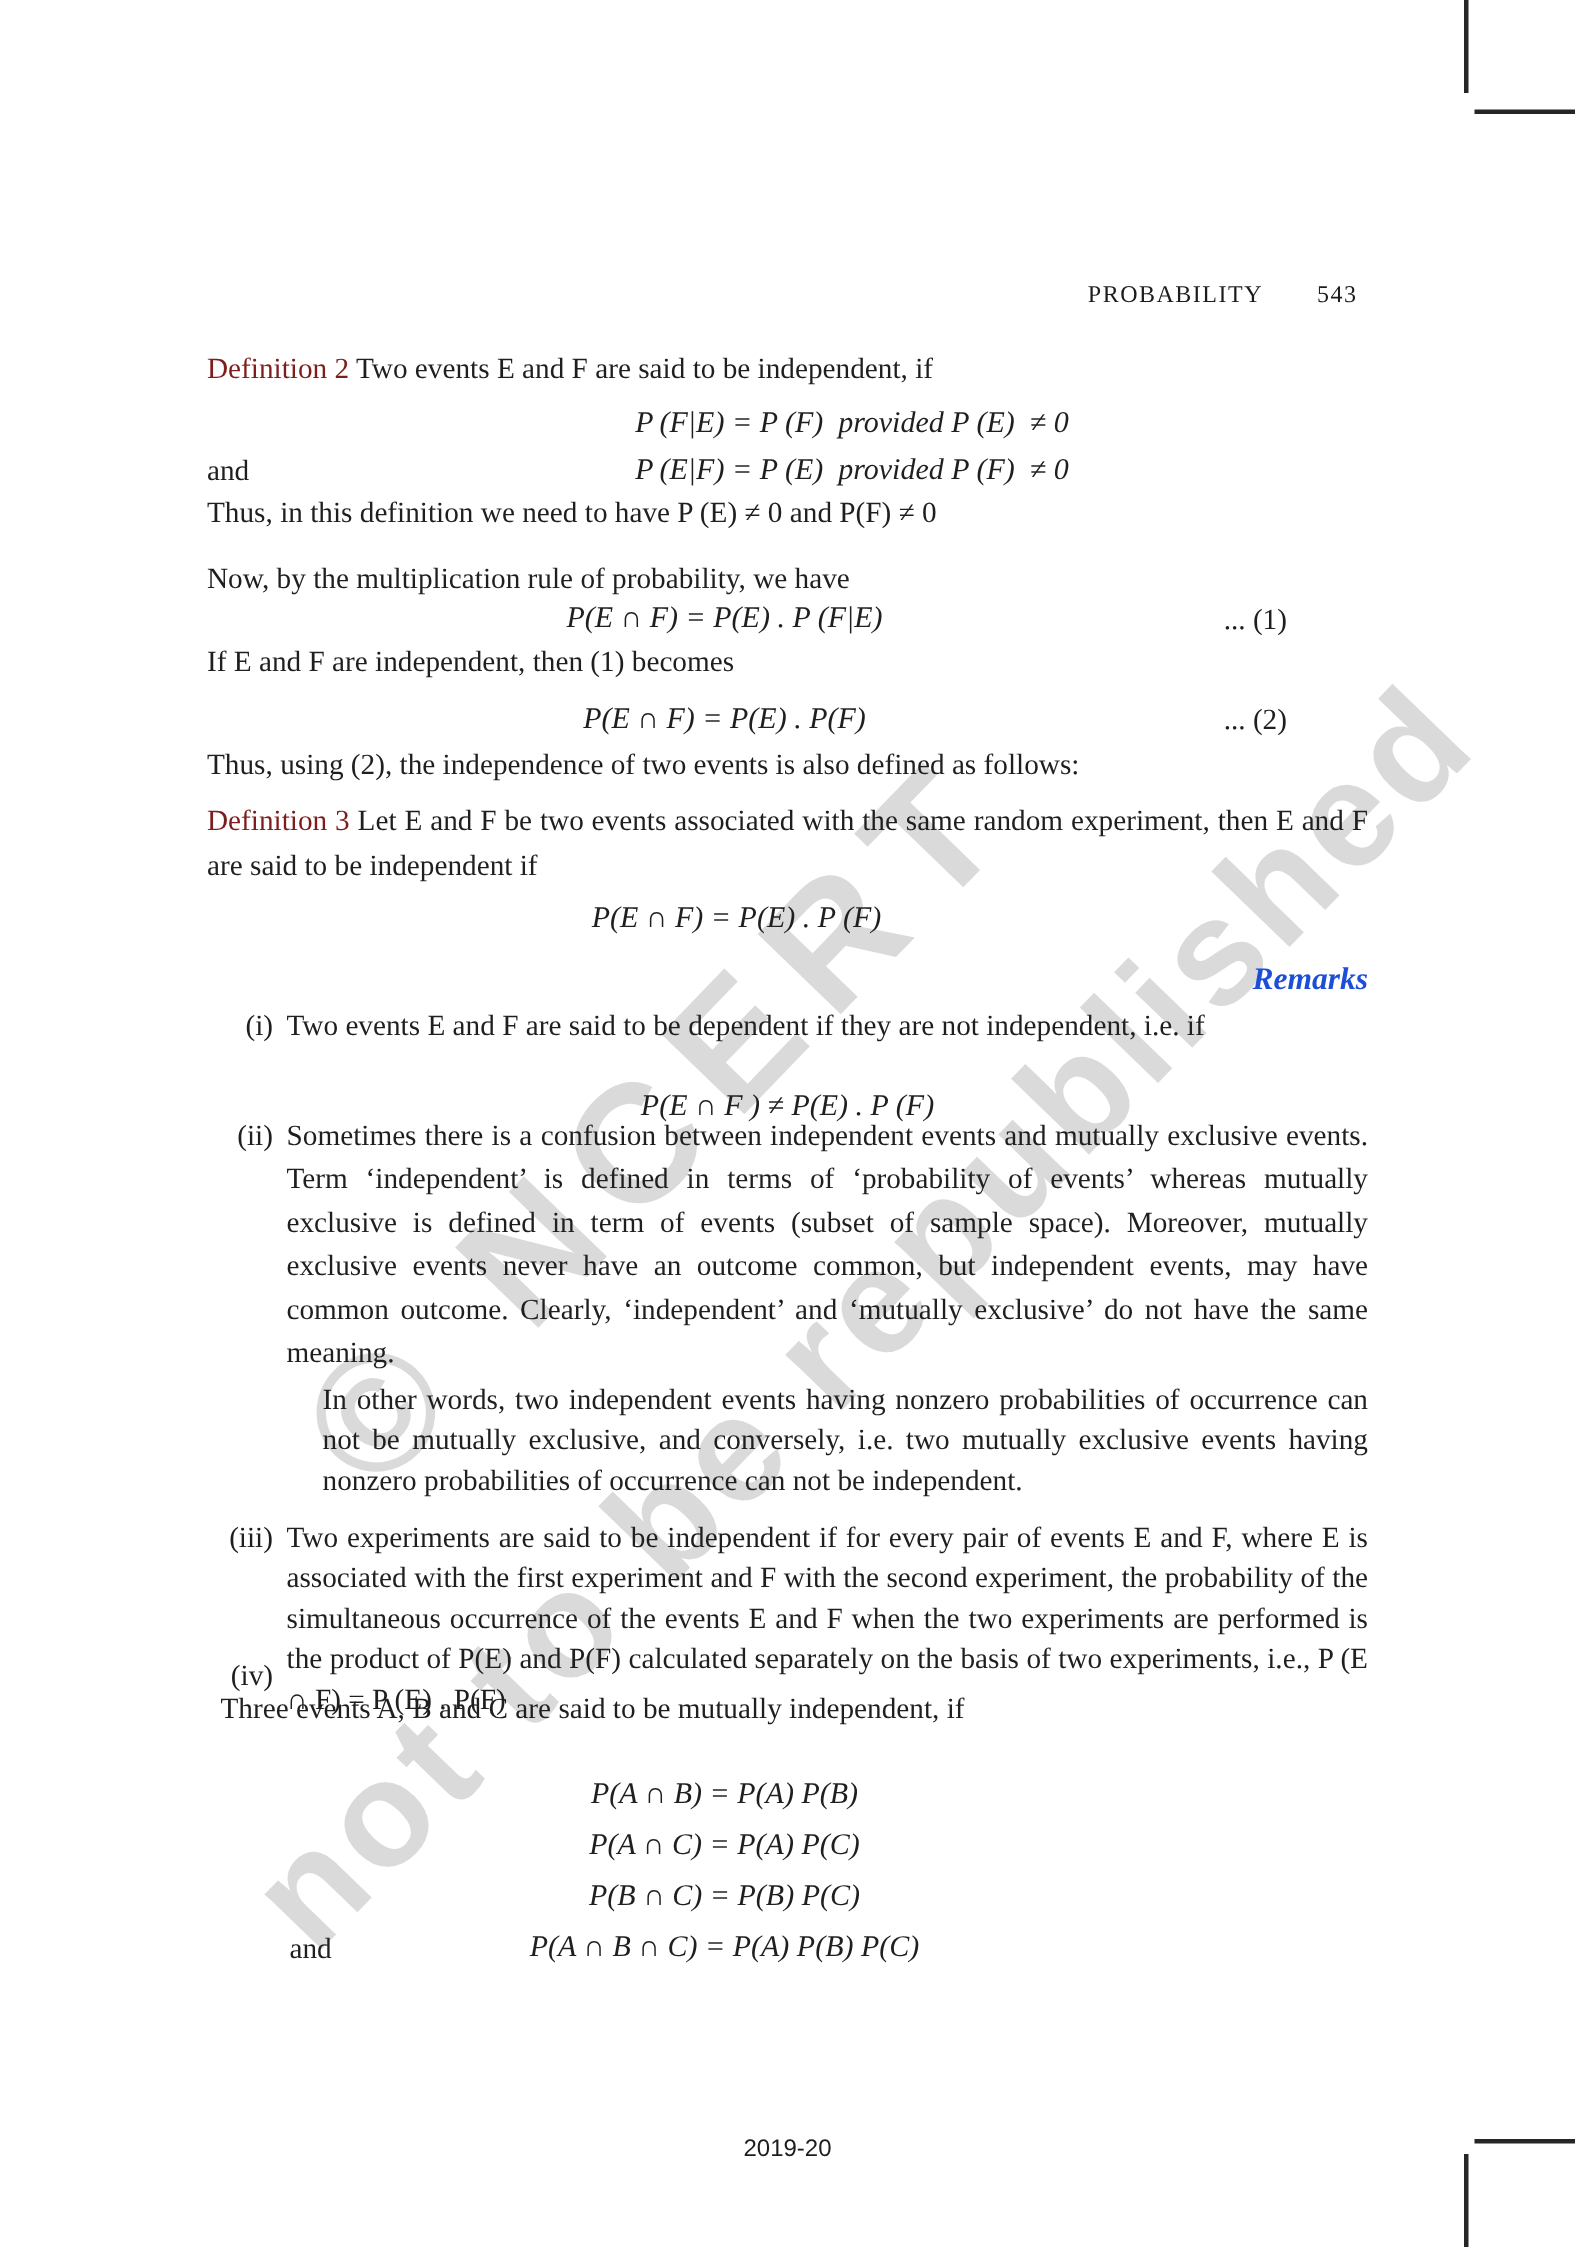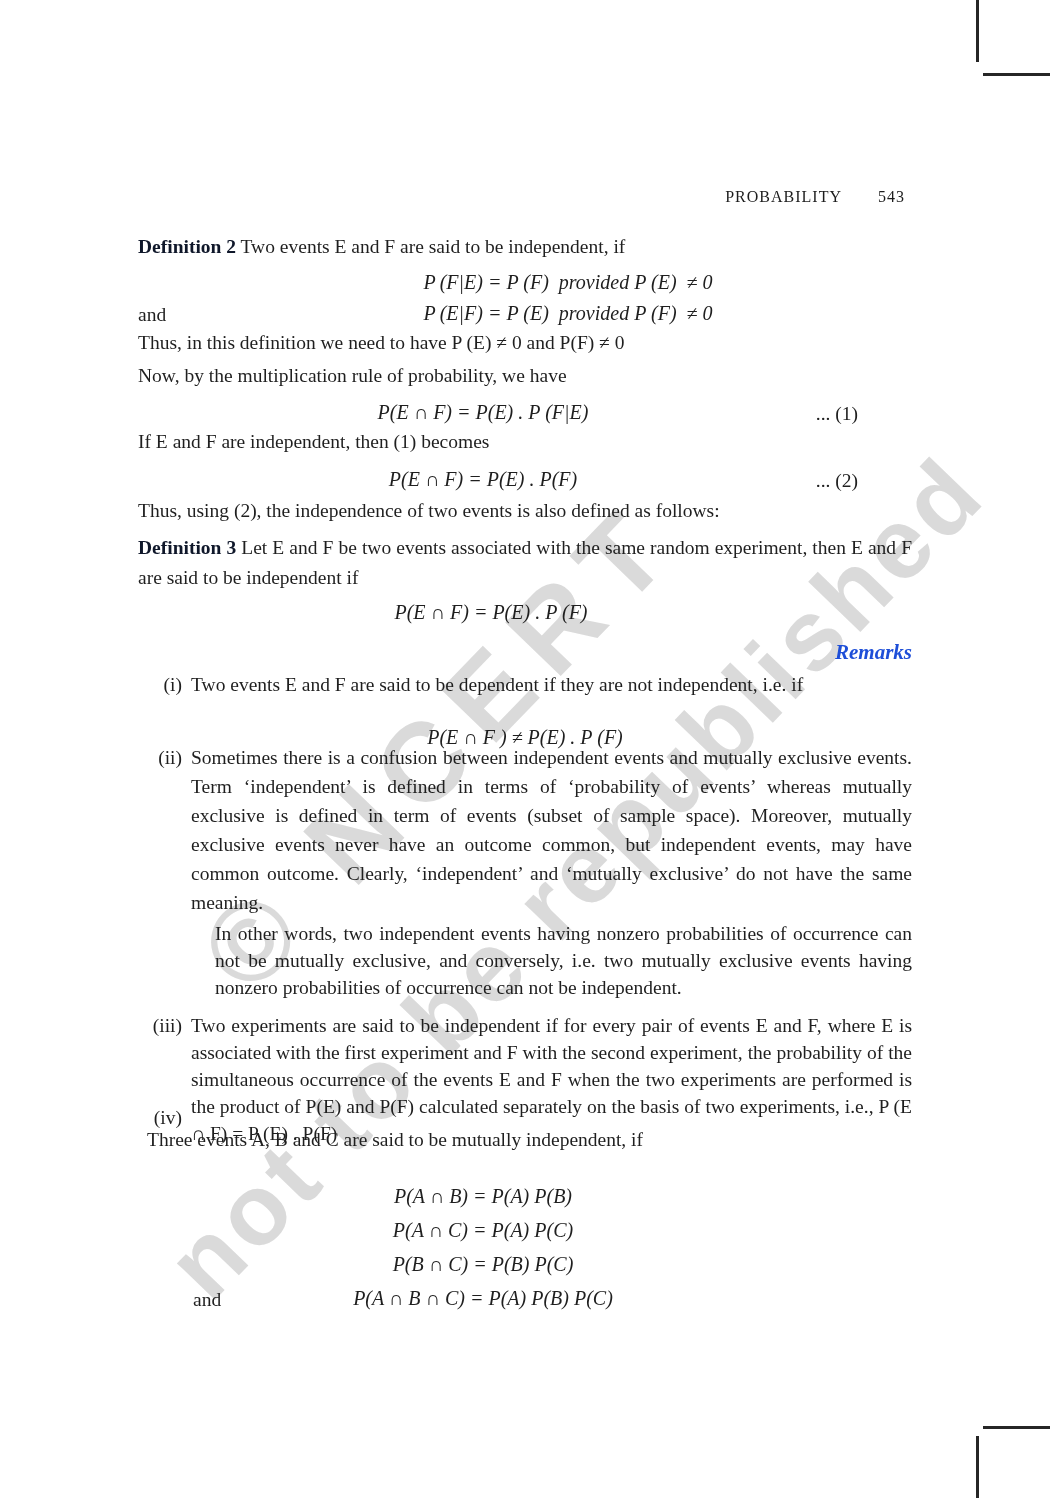--- a/index.html
+++ b/index.html
@@ -31,21 +31,21 @@
   .footer {
     position:absolute; top:1424px; left:0; width:1050px; text-align:center; z-index:1;
     font-family:"Liberation Sans", sans-serif; font-size:16px; color:#1c1c1c;
   }
   
   .blk { position:absolute; left:138px; width:774px; z-index:1; font-size:19.5px; line-height:22px; }
   .just { text-align:justify; }
   .lh30 { line-height:30px; }
   .lh29 { line-height:29px; }
   .lh27 { line-height:27px; }
-  .defblue { color:#0f172a; font-weight:bold; }
+  .defblue { color:#7f1d1d; font-weight:normal; }
   .remarks-h { color:#1d4ed8; font-weight:bold; font-style:italic; font-size:21px;text-align:right; }
   
   .item { display:flex; }
   .item .lbl { flex:none; width:44px; text-align:right; }
   .item .txt { flex:1; margin-left:9px; text-align:justify; }
   .cont { margin-left:77px; text-align:justify; }
   
   .eqrow { position:absolute; left:138px; width:774px; text-align:center; z-index:1;
            font-size:20px; line-height:23px; }
   .eq { display:inline-block;font-style:italic; }
@@ -80,21 +80,21 @@
 
   <div class="eqrow sR" style="top:271px;">
     <span class="eq">P (F|E) = P (F)&nbsp; provided P (E) &nbsp;≠ 0</span>
   </div>
   <div class="eqrow sR" style="top:302px;">
     <span class="lead">and</span>
     <span class="eq">P (E|F) = P (E)&nbsp; provided P (F) &nbsp;≠ 0</span>
   </div>
 
   <div class="blk" style="top:332px;">Thus, in this definition we need to have P (E) ≠ 0 and  P(F) ≠ 0</div>
-  <div class="blk" style="top:365px;">Now, by the multiplication rule of probability, we have</div>
+  <div class="blk" style="top:376px;">Now, by the multiplication rule of probability, we have</div>
 
   <div class="eqrow sL" style="top:401px;">
     <span class="eq">P(E ∩ F) = P(E) . P (F|E)</span>
     <span class="eqnum">... (1)</span>
   </div>
 
   <div class="blk" style="top:431px;">If E and F are independent, then (1) becomes</div>
 
   <div class="eqrow sL" style="top:468px;">
     <span class="eq">P(E ∩ F) = P(E) . P(F)</span>
@@ -146,14 +146,15 @@
     <span class="eq">P(A ∩ C) = P(A)  P(C)</span>
   </div>
   <div class="eqrow sL" style="top:1253px;">
     <span class="eq">P(B ∩ C) = P(B)  P(C)</span>
   </div>
   <div class="eqrow sL" style="top:1287px;">
     <span class="lead ind">and</span>
     <span class="eq">P(A ∩ B ∩ C) = P(A)  P(B)  P(C)</span>
   </div>
 
+  <div class="footer">2019-20</div>
 
 </div>
 
 </body></html>

